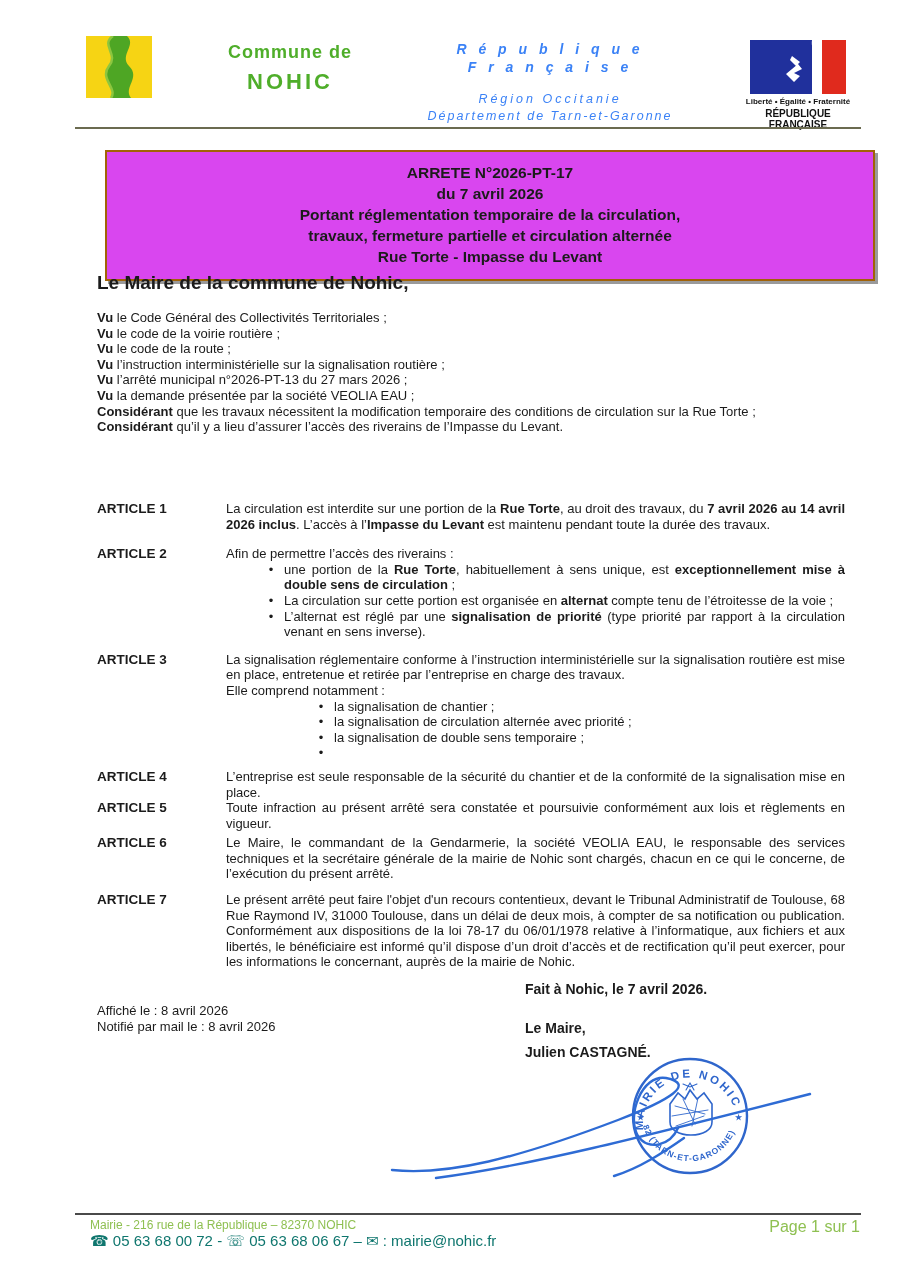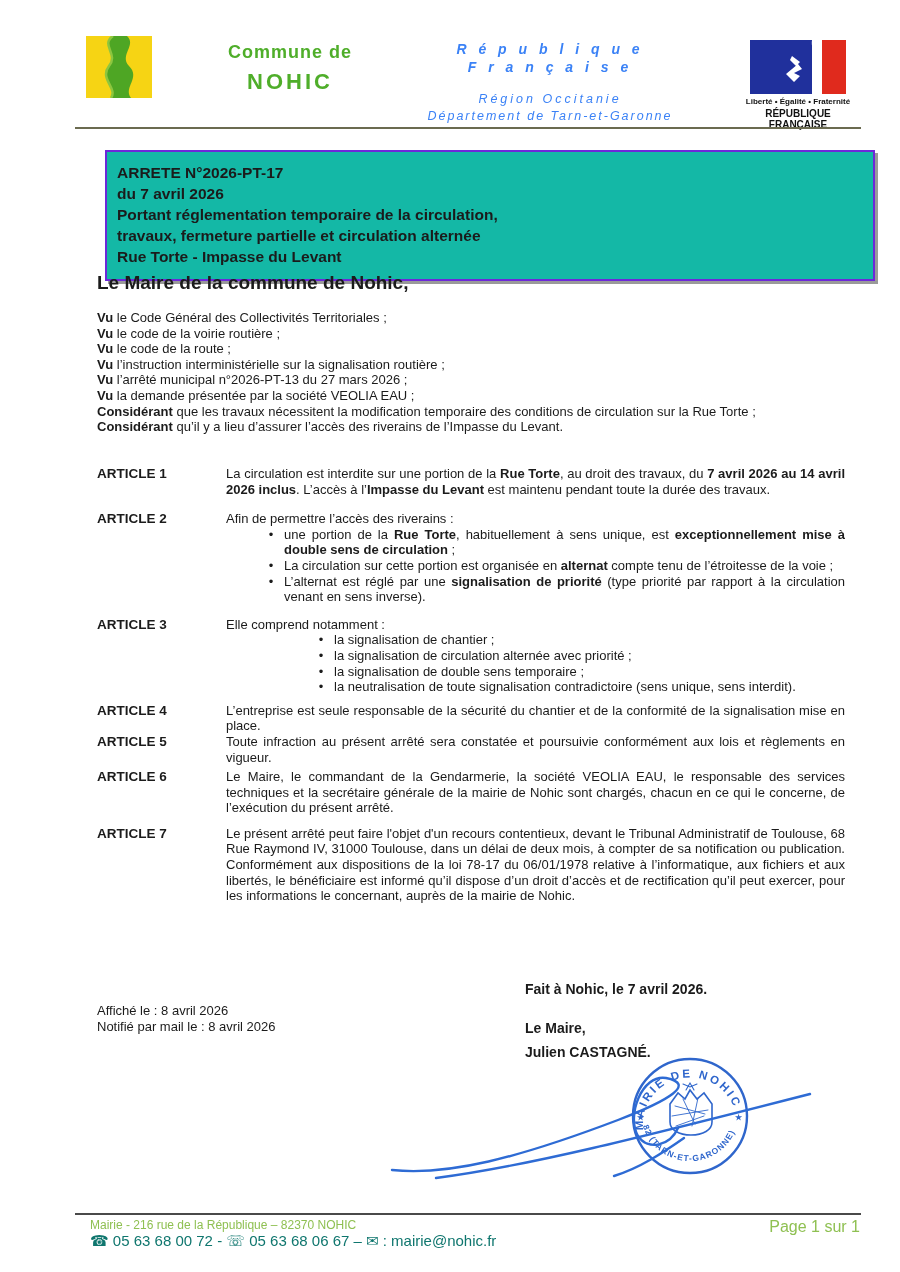--- a/index.html
+++ b/index.html
@@ -18,22 +18,22 @@
   .region{font-size:12.5px;font-style:italic;letter-spacing:3px;margin-top:16px;}
   .departement{font-size:12.5px;font-style:italic;letter-spacing:2px;margin-top:3px;}
   .marianne{position:absolute;left:740px;top:40px;width:116px;text-align:center;}
   .marianne svg{display:block;}
   .motto{font-size:8px;font-weight:bold;margin-top:3px;color:#111;}
   .republique{font-size:10px;font-weight:bold;margin-top:2px;color:#111;letter-spacing:0px;}
   .header-rule{position:absolute;left:75px;top:127px;width:786px;height:2px;background:#6b6b50;}
   
   .title-box{
     position:absolute;left:105px;top:150px;width:746px;
-    border:2px solid #6d28d9;box-shadow:3px 3px 0 #9a9a9a;
-    padding:10px 10px 12px 10px;text-align:left;background:#14b8a6;
+    border:2px solid #a16207;box-shadow:3px 3px 0 #9a9a9a;
+    padding:10px 10px 12px 10px;text-align:center;background:#d946ef;
   }
   .title-line{font-size:15.5px;font-weight:bold;line-height:21px;}
   
   .maire-heading{position:absolute;left:97px;top:272px;font-size:19px;font-weight:bold;}
   .recitals{position:absolute;left:97px;top:310px;width:760px;font-size:13px;line-height:15.6px;}
   .recital b{font-weight:bold;}
   
   .arrete-heading{
     position:absolute;left:97px;top:434px;width:748px;text-align:center;
     color:#72b62e;font-size:17.5px;font-weight:bold;letter-spacing:1px;
@@ -114,21 +114,21 @@
       <div class="recital"><b>Vu</b><span> le code de la route ;</span></div>
       <div class="recital"><b>Vu</b><span> l’instruction interministérielle sur la signalisation routière ;</span></div>
       <div class="recital"><b>Vu</b><span> l’arrêté municipal n°2026-PT-13 du 27 mars 2026 ;</span></div>
       <div class="recital"><b>Vu</b><span> la demande présentée par la société VEOLIA EAU ;</span></div>
       <div class="recital"><b>Considérant</b><span> que les travaux nécessitent la modification temporaire des conditions de circulation sur la Rue Torte ;</span></div>
       <div class="recital"><b>Considérant</b><span> qu’il y a lieu d’assurer l’accès des riverains de l’Impasse du Levant.</span></div>
     </div>
 
 
   <div class="articles">
-      <div class="article-row" style="margin-bottom: 14px;">
+      <div class="article-row" style="margin-bottom: 14px; margin-top: 35px;">
         <div class="art-label">ARTICLE 1</div>
         <div class="art-body">
           <div class="art-p"><span>La circulation est interdite sur une portion de la </span><b>Rue Torte</b><span>, au droit des travaux, du </span><b>7 avril 2026 au 14 avril 2026 inclus</b><span>. L’accès à l’</span><b>Impasse du Levant</b><span> est maintenu pendant toute la durée des travaux.</span></div>
         </div>
       </div>
       <div class="article-row" style="margin-bottom: 12px;">
         <div class="art-label">ARTICLE 2</div>
         <div class="art-body">
           <div class="art-p"><span>Afin de permettre l’accès des riverains :</span></div>
           <div class="bullet-item ind1">
@@ -141,36 +141,36 @@
           </div>
           <div class="bullet-item ind1">
             <span class="dot">•</span>
             <div class="bullet-text"><span>L’alternat est réglé par une </span><b>signalisation de priorité</b><span> (type priorité par rapport à la circulation venant en sens inverse).</span></div>
           </div>
         </div>
       </div>
       <div class="article-row" style="margin-bottom: 8px;">
         <div class="art-label">ARTICLE 3</div>
         <div class="art-body">
+          <div class="art-p"><span>La signalisation réglementaire conforme à l’instruction interministérielle sur la signalisation routière est mise en place, entretenue et retirée par l’entreprise en charge des travaux.</span></div>
           <div class="art-p"><span>Elle comprend notamment :</span></div>
           <div class="bullet-item ind2">
             <span class="dot">•</span>
             <div class="bullet-text"><span>la signalisation de chantier ;</span></div>
           </div>
           <div class="bullet-item ind2">
             <span class="dot">•</span>
             <div class="bullet-text"><span>la signalisation de circulation alternée avec priorité ;</span></div>
           </div>
           <div class="bullet-item ind2">
             <span class="dot">•</span>
             <div class="bullet-text"><span>la signalisation de double sens temporaire ;</span></div>
           </div>
           <div class="bullet-item ind2">
             <span class="dot">•</span>
-            <div class="bullet-text"><span>la neutralisation de toute signalisation contradictoire (sens unique, sens interdit).</span></div>
           </div>
         </div>
       </div>
       <div class="article-row" style="margin-bottom: 0px;">
         <div class="art-label">ARTICLE 4</div>
         <div class="art-body">
           <div class="art-p"><span>L’entreprise est seule responsable de la sécurité du chantier et de la conformité de la signalisation mise en place.</span></div>
         </div>
       </div>
       <div class="article-row" style="margin-bottom: 4px;">

